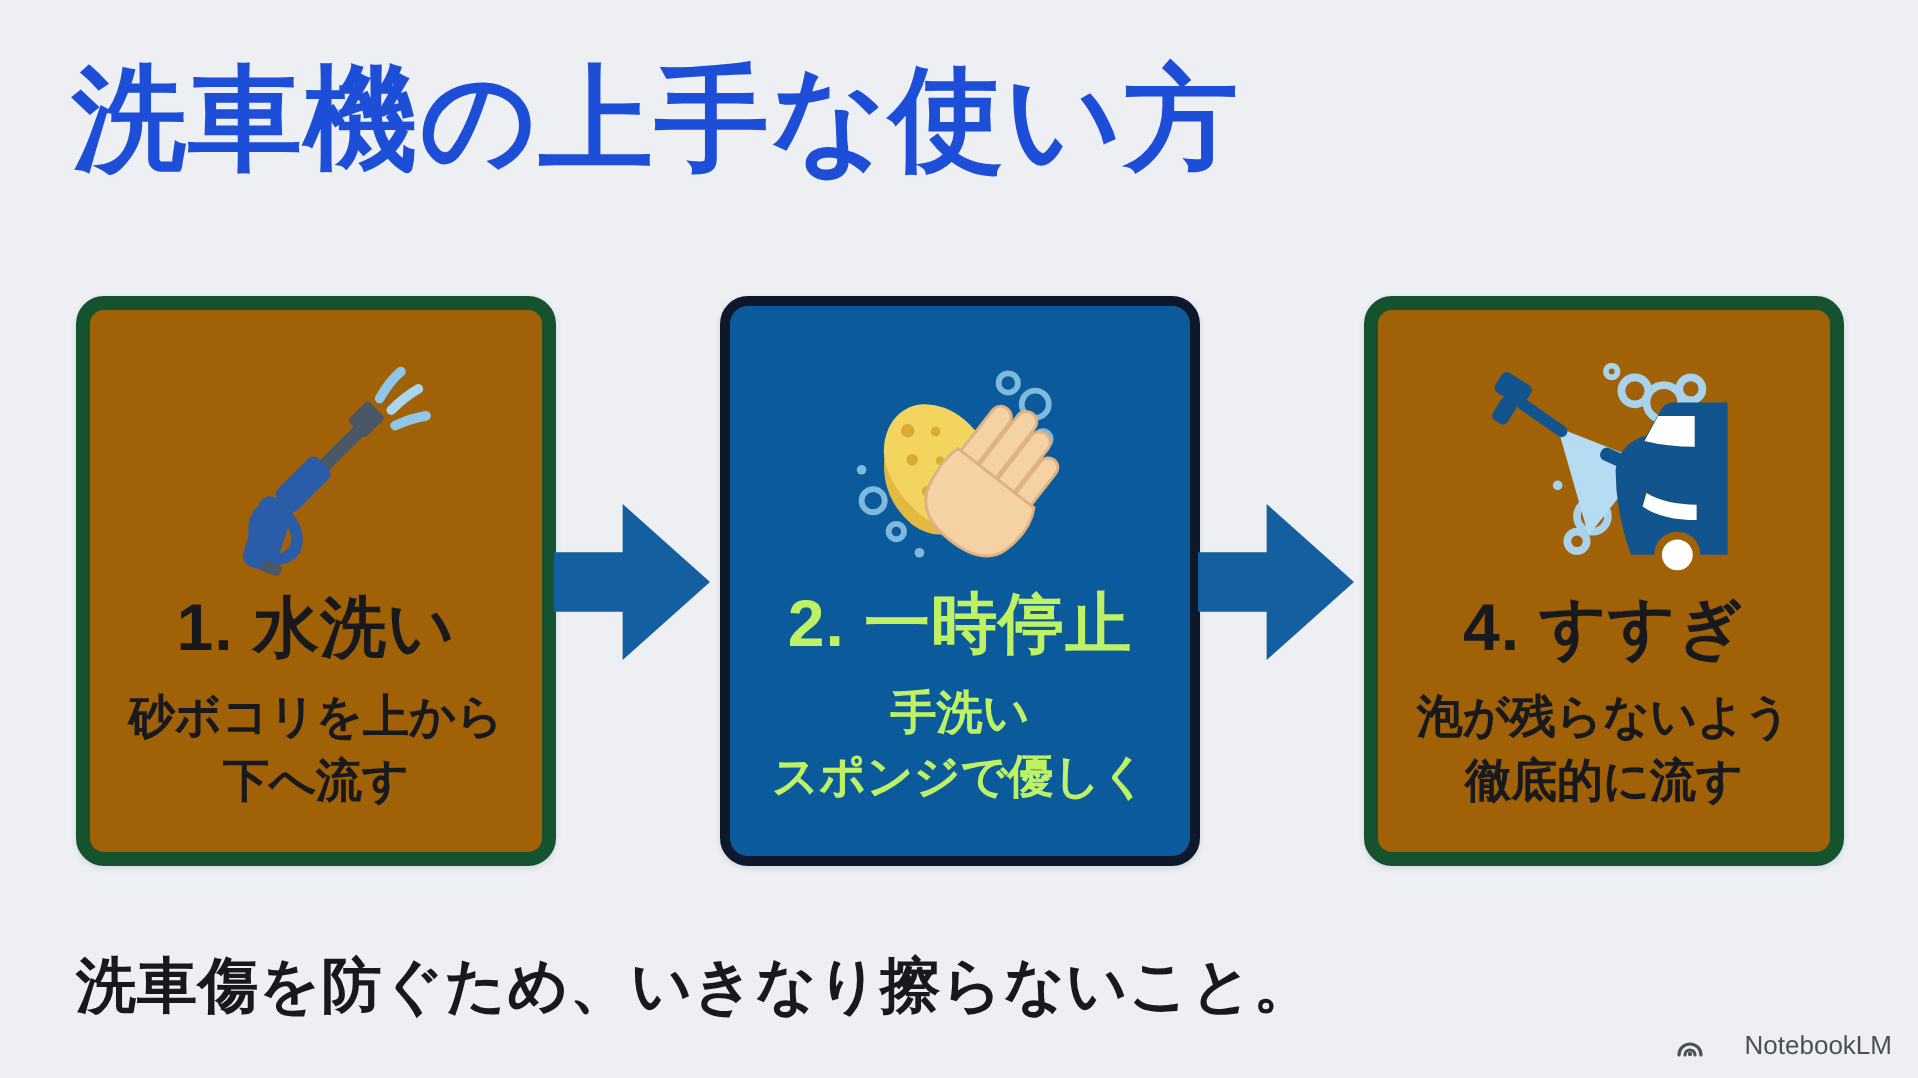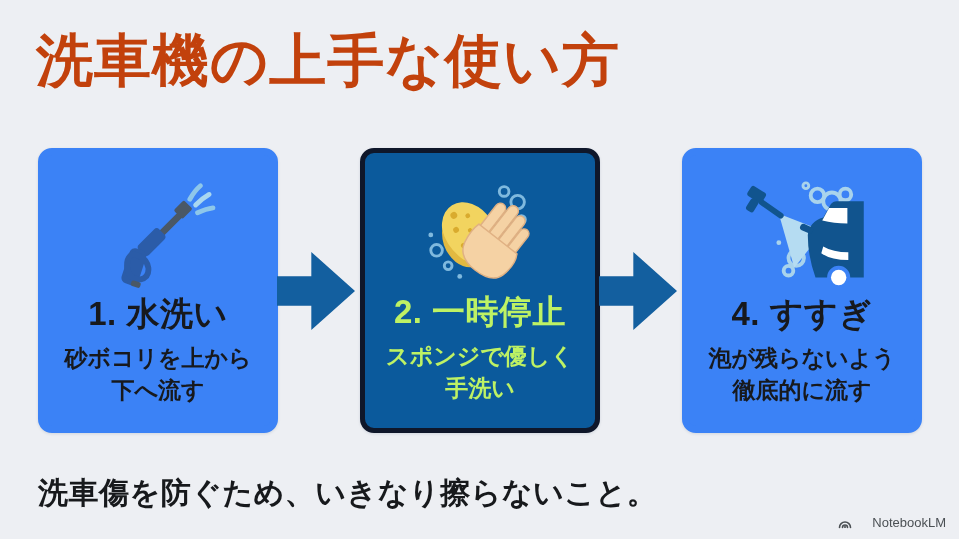--- a/index.html
+++ b/index.html
@@ -8,31 +8,31 @@
     background:#d8dadf;
   }
   .slide{
     position:relative;
     width:959px;height:539px;
     background:#edeff3;
     overflow:hidden;
   }
   .title{
     position:absolute;left:36px;top:26px;margin:0;
-    font-size:57px;font-weight:900;color:#c2410c;
+    font-size:57px;font-weight:900;color:#1d4ed8;
     letter-spacing:1px;line-height:1.2;
   }
   .card{
     position:absolute;top:148px;width:240px;height:285px;
     box-sizing:border-box;border-radius:14px;
     display:flex;flex-direction:column;align-items:center;
     padding-top:22px;
     box-shadow:0 1px 3px rgba(20,40,70,0.12);
   }
-  .card.outline{background:#3b82f6;border:7px solid #3b82f6;color:#17191d;}
+  .card.outline{background:#a16207;border:7px solid #14532d;color:#17191d;}
   .card.filled{background:#0b5a9c;border:5px solid #0f172a;color:#bef264;}
   .card-1{left:38px;}
   .card-2{left:360px;}
   .card-3{left:682px;}
   .icon-box{height:114px;display:flex;align-items:center;justify-content:center;}
   .step-heading{
     font-size:33px;font-weight:900;line-height:1.15;margin-top:4px;
     letter-spacing:0.5px;white-space:nowrap;
   }
   .step-desc{
@@ -122,22 +122,22 @@
           <rect x="58" y="30" width="11" height="44" rx="5.5"></rect>
           <rect x="70" y="24" width="11" height="50" rx="5.5"></rect>
           <rect x="82" y="28" width="11" height="46" rx="5.5"></rect>
           <rect x="94" y="36" width="10" height="38" rx="5"></rect>
           <path d="M56,62 h50 q6,10 2,26 q-4,14 -26,14 q-22,0 -26,-16 q-3,-14 0,-24 Z"></path>
         </g>
       </svg>
     </div>
     <div class="step-heading">2. 一時停止</div>
     <div class="step-desc">
+      <div>手洗い</div>
       <div>スポンジで優しく</div>
-      <div>手洗い</div>
     </div>
   </div>
 
   <div class="arrow arrow-2"></div>
 
   <div class="card outline card-3">
     <div class="icon-box">
       <svg width="124" height="110" viewBox="0 0 128 114" aria-hidden="true">
 
         <g fill="none" stroke="#a9d3ec" stroke-width="4">

